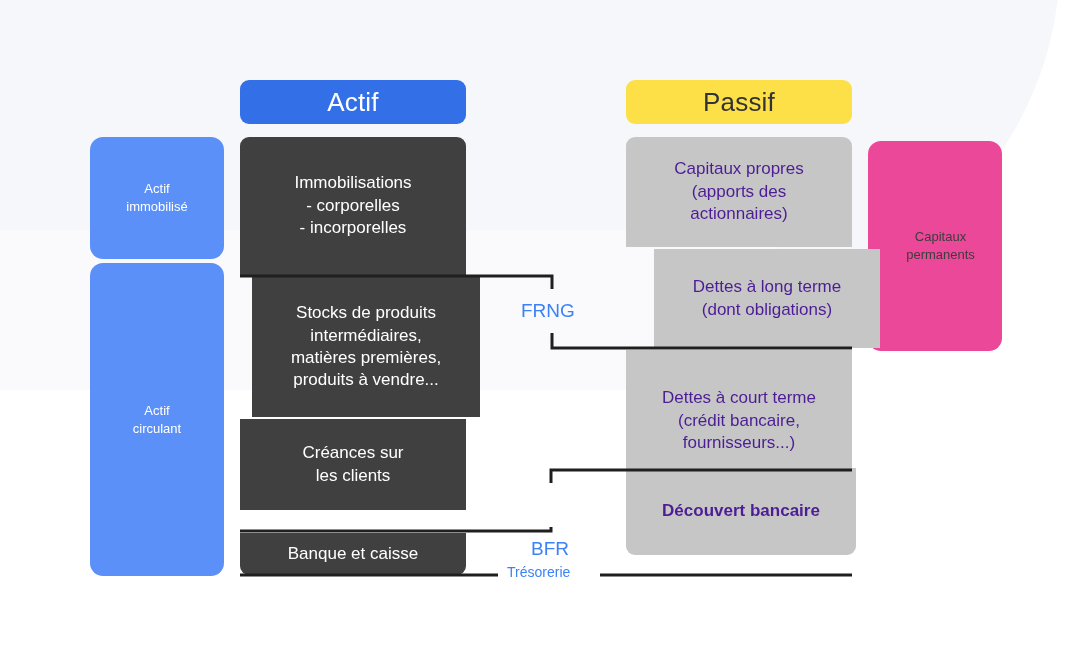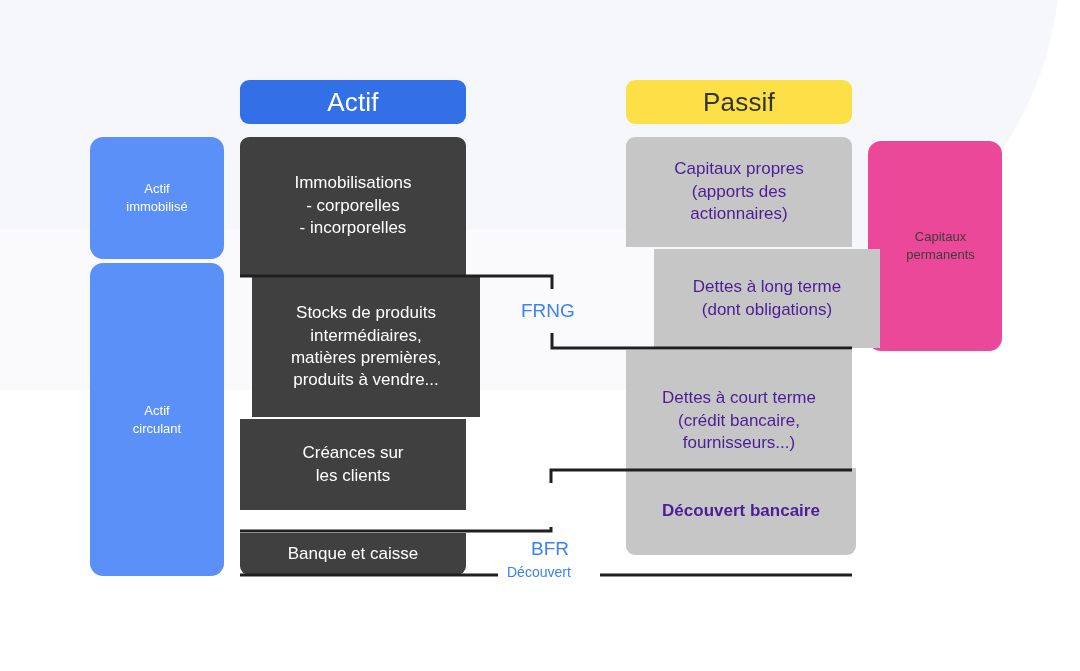--- a/index.html
+++ b/index.html
@@ -201,15 +201,15 @@
 
       <path d="M240,575 L498,575"></path>
       <path d="M600,575 L852,575"></path>
     </g>
   </svg>
 
   <div id="label-frng" class="conn-label">FRNG</div>
 
   <div id="label-bfr" class="conn-label">BFR</div>
 
-  <div id="label-tresorerie" class="conn-label">Découvert</div>
+  <div id="label-tresorerie" class="conn-label">Trésorerie</div>
 
 </div>
 
 </body></html>

